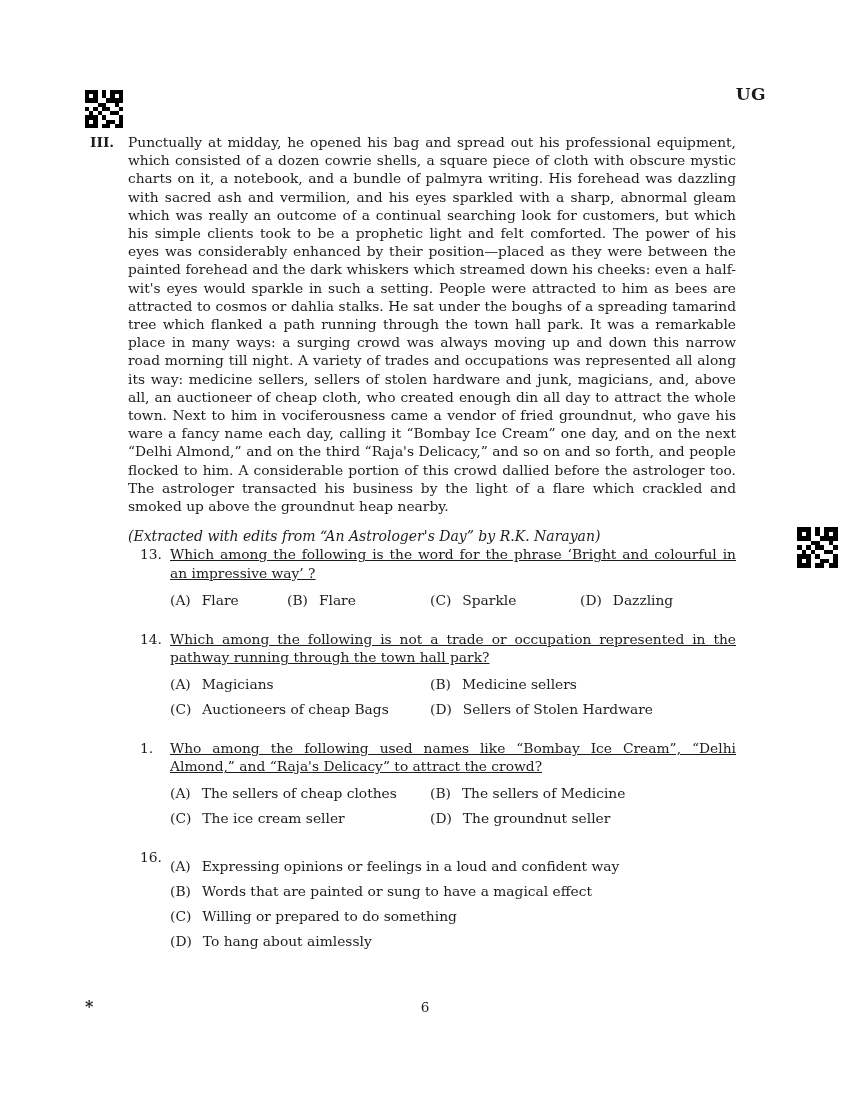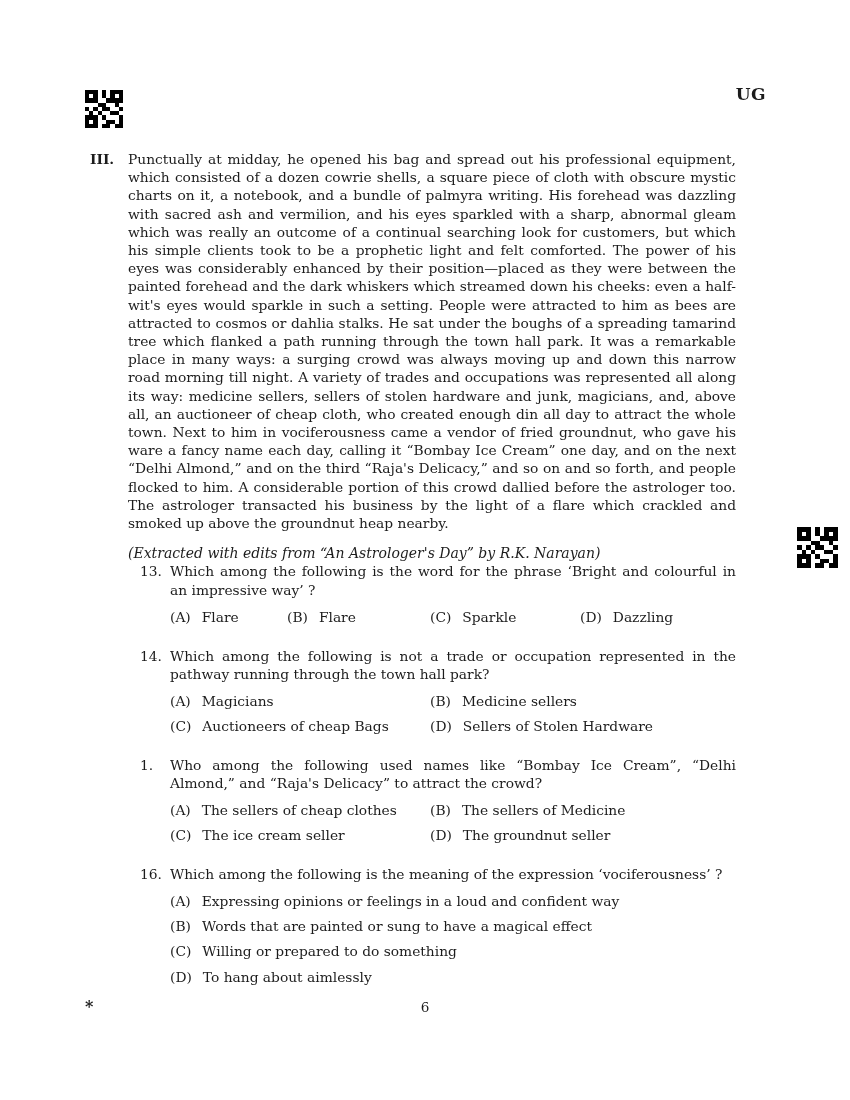--- a/index.html
+++ b/index.html
@@ -23,21 +23,21 @@
     font-weight: bold;
     letter-spacing: 0.5px;
   }
 
   .qr-top { position: absolute; left: 85px; top: 90px; width: 38px; height: 38px; }
   .qr-side { position: absolute; left: 797px; top: 527px; width: 41px; height: 41px; }
 
   .content {
     position: absolute;
     left: 90px;
-    top: 150px;
+    top: 133px;
     width: 646px;
     font-size: 13.8px;
     line-height: 18.2px;
   }
 
   .passage-row { display: flex; }
   .section-number {
     width: 38px;
     flex-shrink: 0;
     font-weight: bold;
@@ -54,21 +54,21 @@
     font-size: 14px;
   }
 
   .questions {
     margin-left: 50px;
     width: 596px;
   }
   .question { display: flex; margin-bottom: 21px; }
   .qnum { width: 30px; flex-shrink: 0; }
   .qbody { flex: 1; }
-  .qtext { text-align: justify; }
+  .qtext { text-align: justify; text-decoration: underline; }
 
   .opts { margin-top: 9px; }
   .opt { display: flex; }
   .opt .lbl { margin-right: 11px; flex-shrink: 0; }
 
   .opts-row { display: flex; }
   .opts-row .opt:nth-child(1) { width: 117px; }
   .opts-row .opt:nth-child(2) { width: 143px; }
   .opts-row .opt:nth-child(3) { width: 150px; }
 
@@ -195,21 +195,20 @@
               <span class="lbl">(D)</span>
               <span class="txt">The groundnut seller</span>
             </span>
           </div>
         </div>
       </div>
 
       <div class="question">
         <div class="qnum">16.</div>
         <div class="qbody">
-          <div class="qtext">Which among the following is the meaning of the expression ‘vociferousness’ ?</div>
           <div class="opts opts-stack">
             <span class="opt">
               <span class="lbl">(A)</span>
               <span class="txt">Expressing opinions or feelings in a loud and confident way</span>
             </span>
             <span class="opt">
               <span class="lbl">(B)</span>
               <span class="txt">Words that are painted or sung to have a magical effect</span>
             </span>
             <span class="opt">

